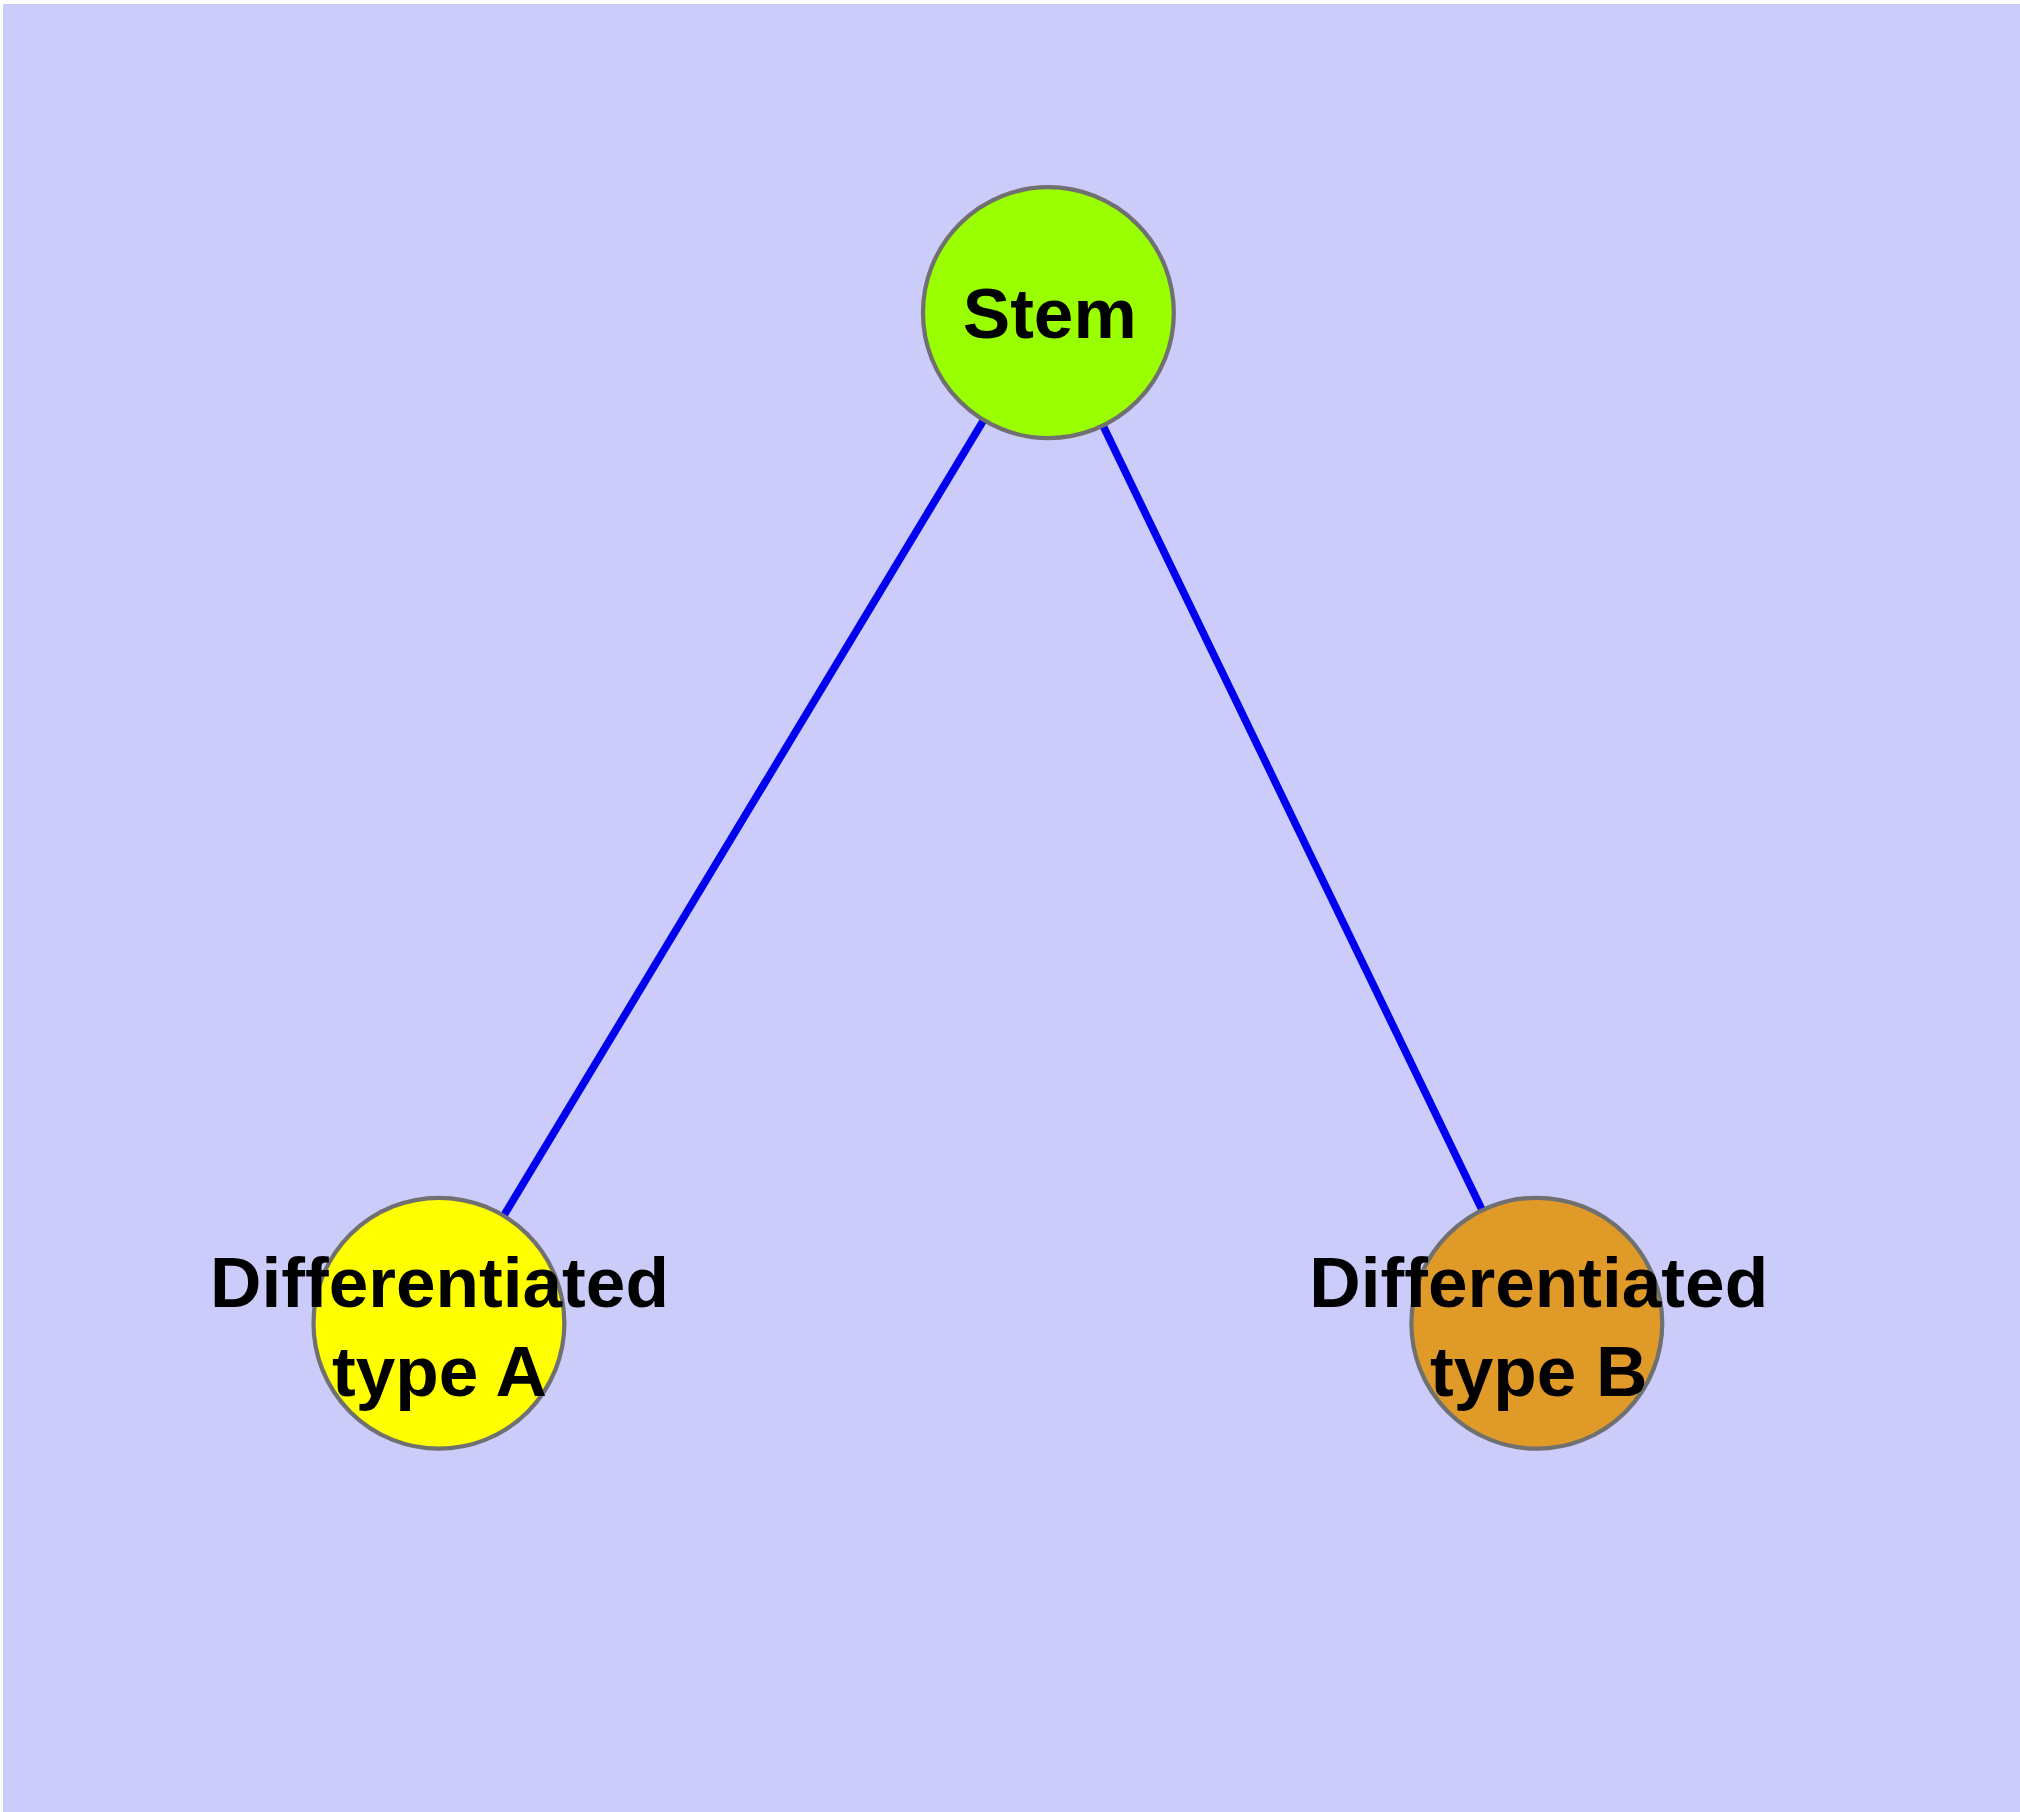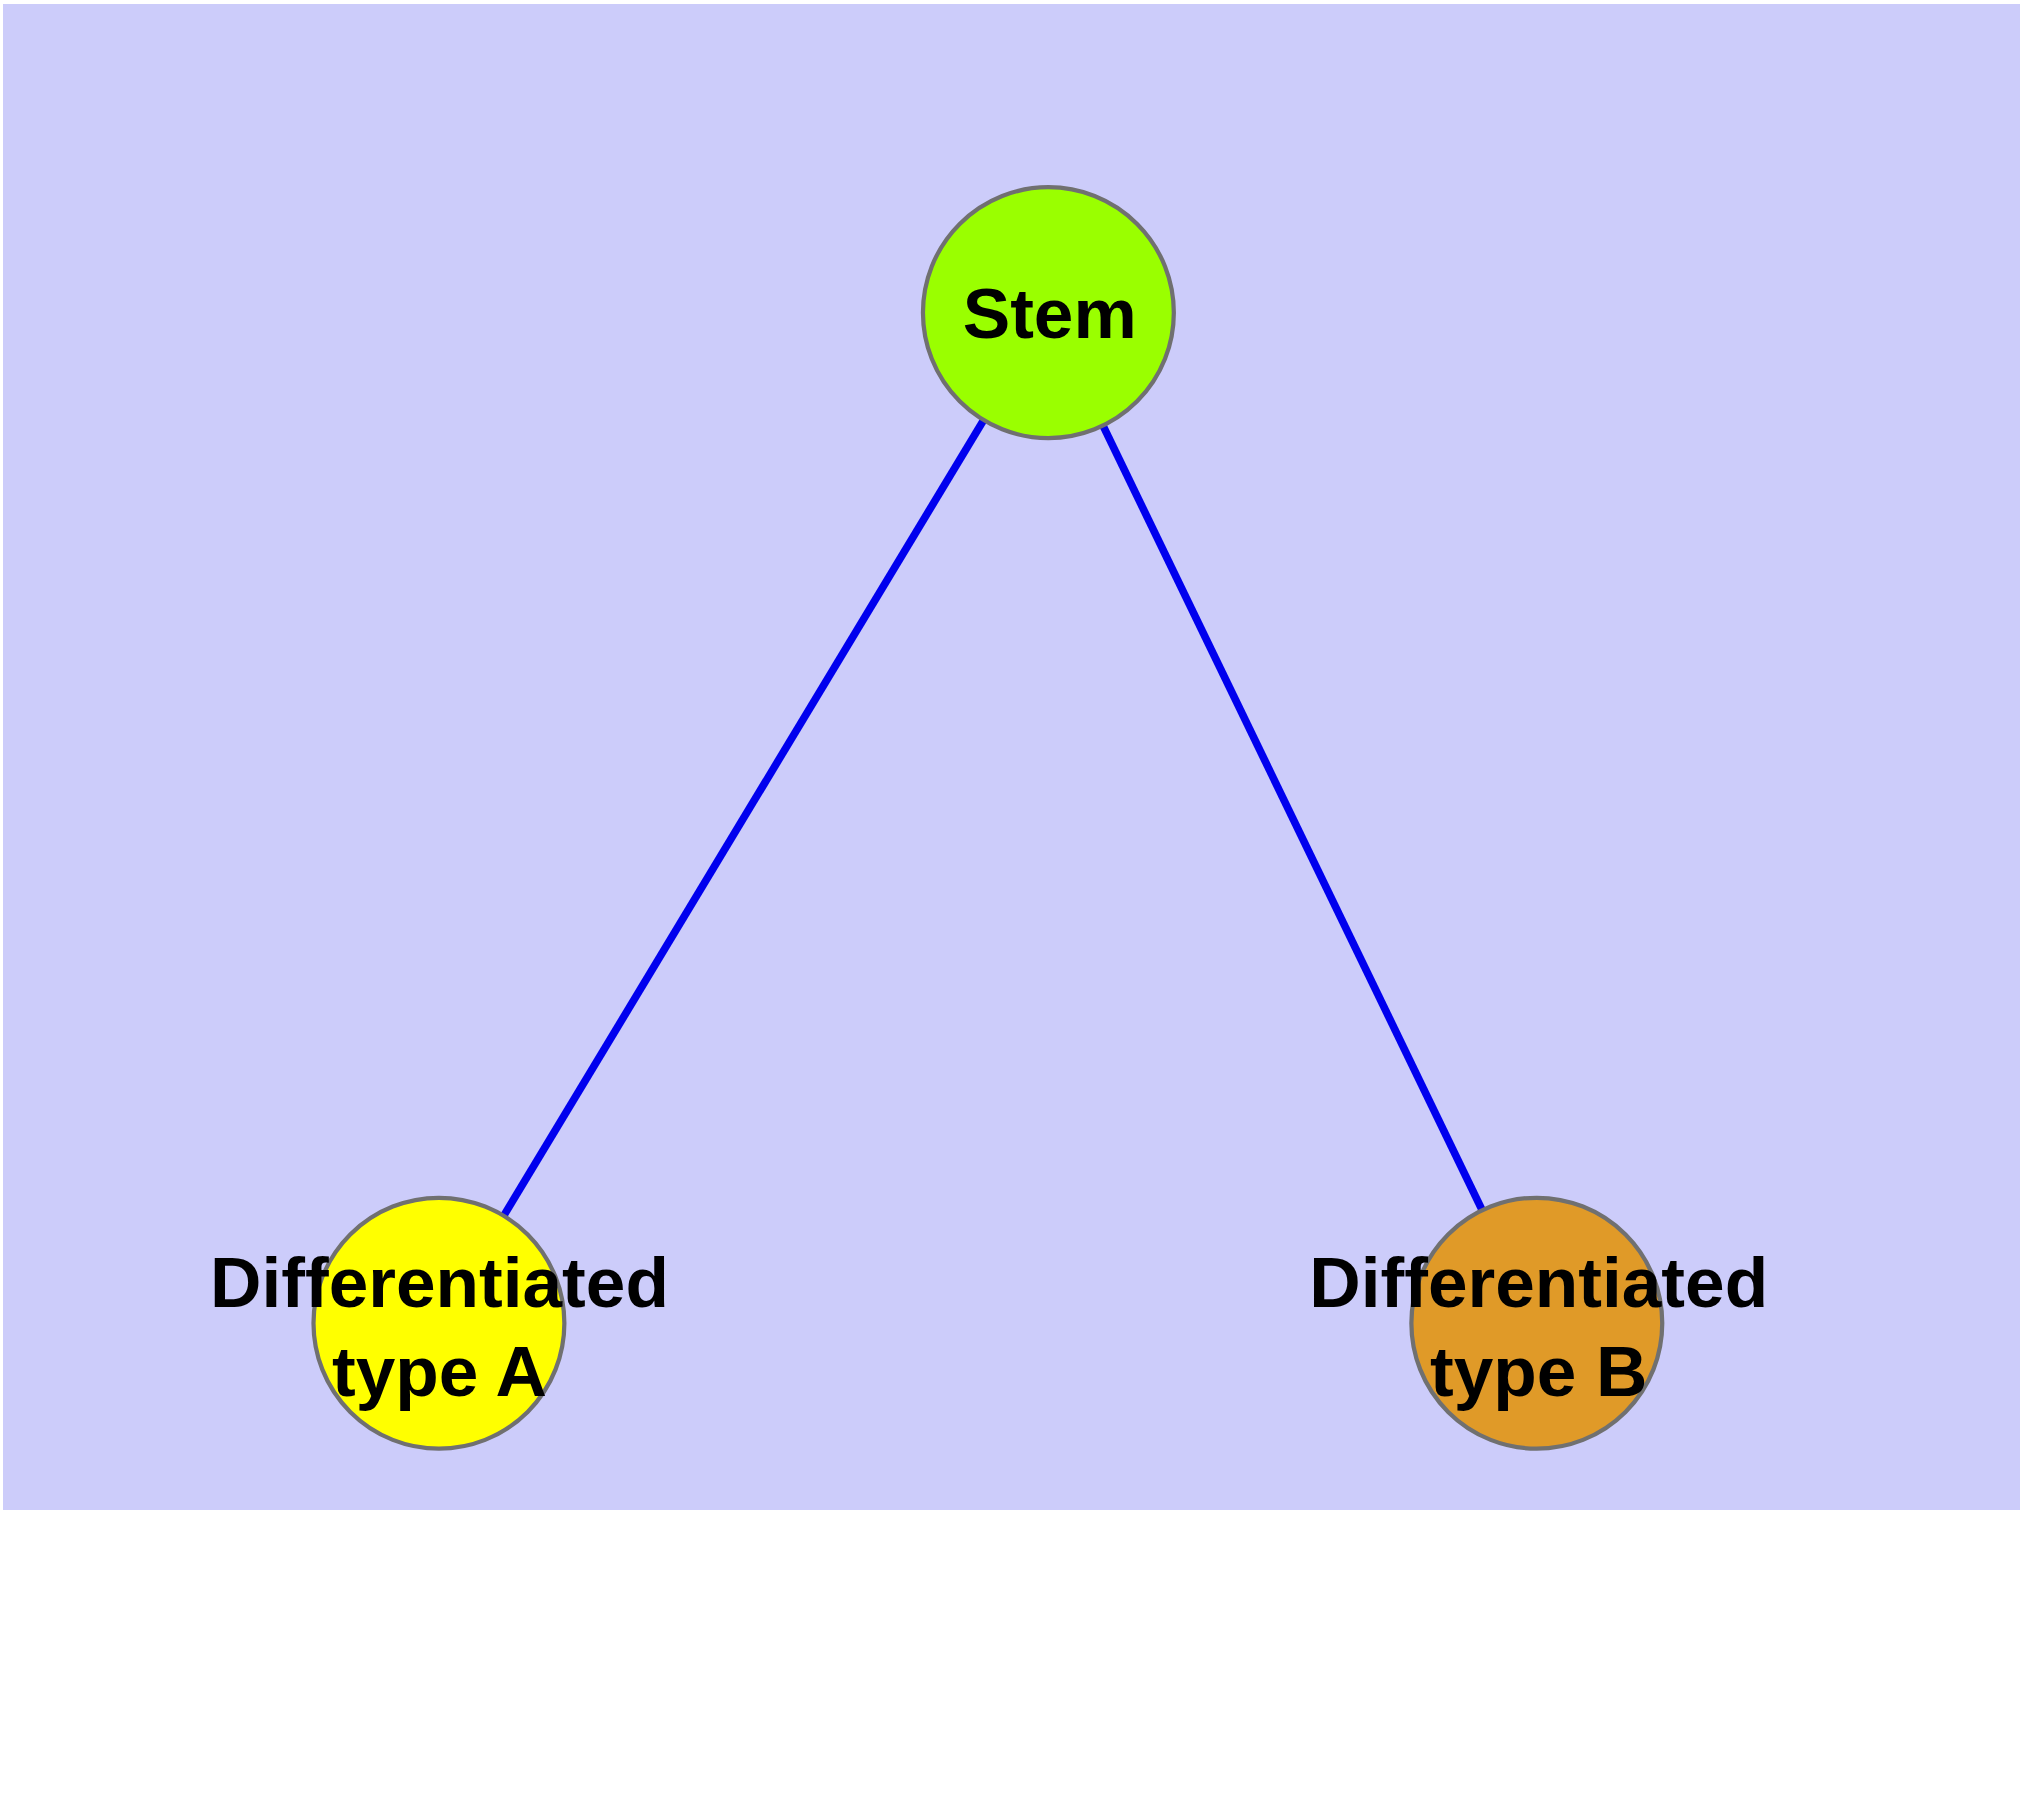--- a/index.html
+++ b/index.html
@@ -4,21 +4,21 @@
 <title>Cell differentiation graph</title>
 <style>
   html, body {
     margin: 0;
     padding: 0;
     background: #ffffff;
   }
   #canvas {
     position: relative;
     width: 2021px;
-    height: 1510px;
+    height: 1812px;
     background: #ffffff;
     overflow: hidden;
     font-family: "Liberation Sans", "DejaVu Sans", sans-serif;
   }
   #plot-area {
     position: absolute;
     left: 2.5px;
     top: 4.2px;
     width: 2018px;
     height: 1808px;

